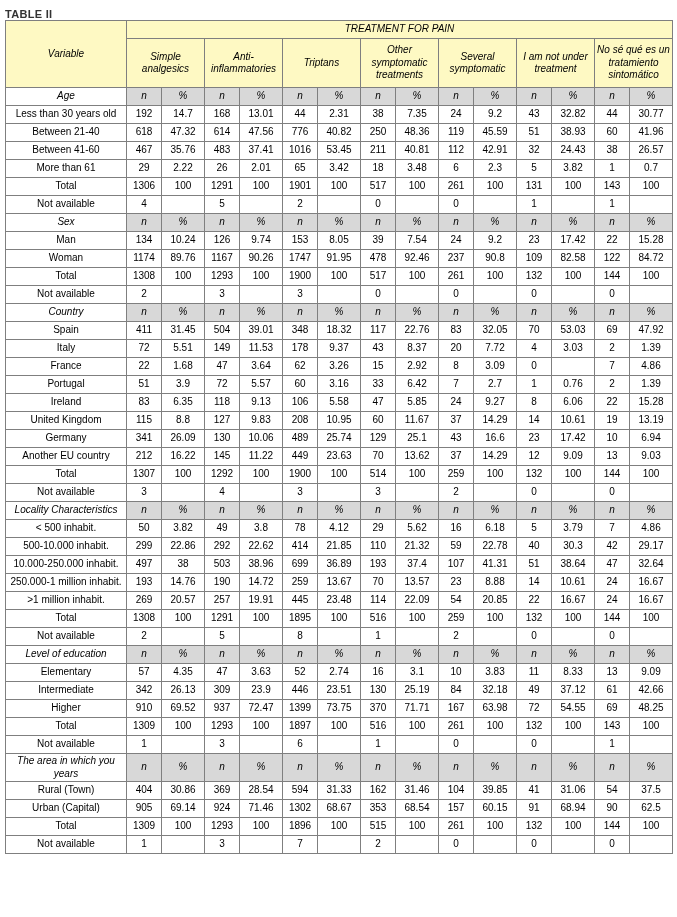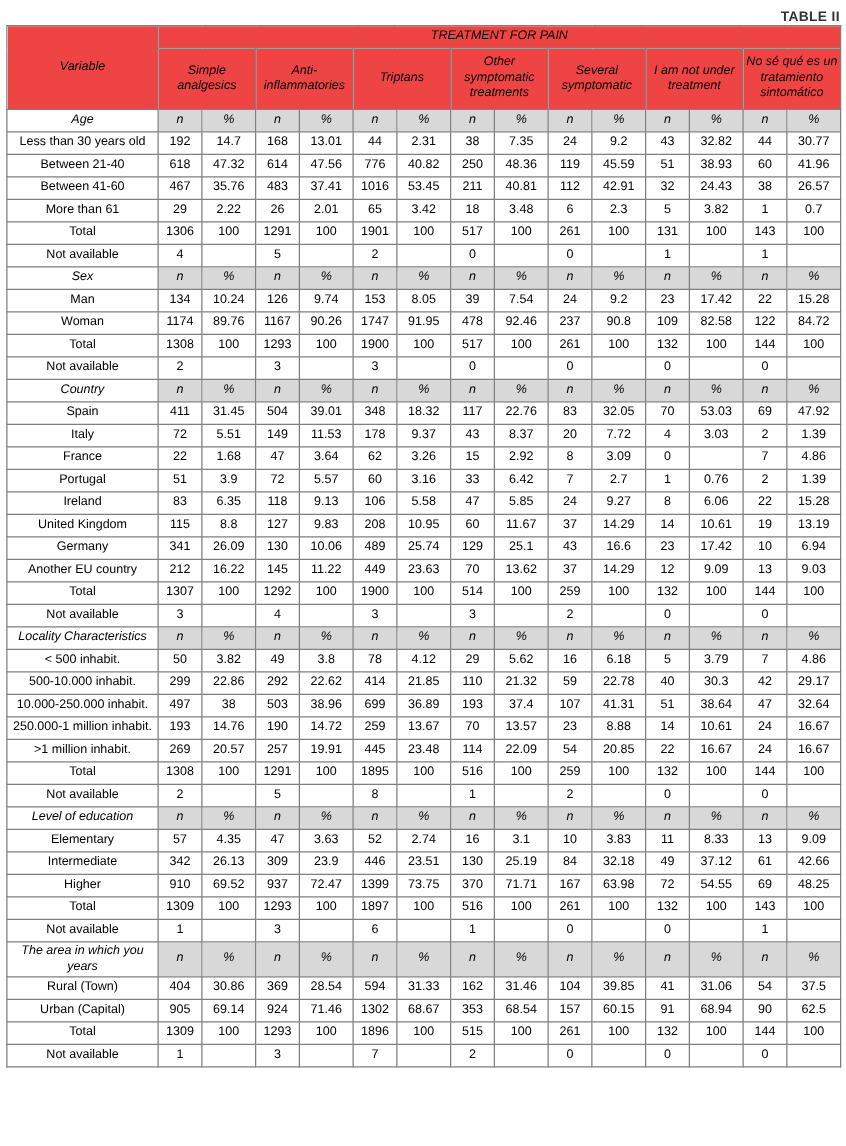--- a/index.html
+++ b/index.html
@@ -4,21 +4,21 @@
 <style>
   html, body { margin: 0; padding: 0; background: #ffffff; }
   .page {
     width: 677px;
     box-sizing: border-box;
     padding: 8px 5px 8px 5px;
     font-family: "Liberation Sans", sans-serif;
     color: #000;
   }
   .title {
-    text-align: right;
+    text-align: left;
     font-size: 11px;
     font-weight: bold;
     color: #333;
     letter-spacing: 0.3px;
   }
   .subtitle {
     text-align: center;
     font-size: 11px;
     color: #111;
     margin-top: 3px;
@@ -35,21 +35,21 @@
     font-size: 10px;
     line-height: 1.25;
     padding: 1px 2px;
     text-align: center;
     vertical-align: middle;
     font-weight: normal;
     overflow: hidden;
     word-wrap: break-word;
   }
   thead th {
-    background: #ef4444;
+    background: #fef9c3;
     font-style: italic;
   }
   th.treat-head { height: 15px; }
   th.group-head { height: 46px; padding: 1px 3px; }
   th.var-head { font-size: 10.5px; }
   tr.section-row td {
     background: #d8d8d8;
     font-style: italic;
     height: 15px;
   }

